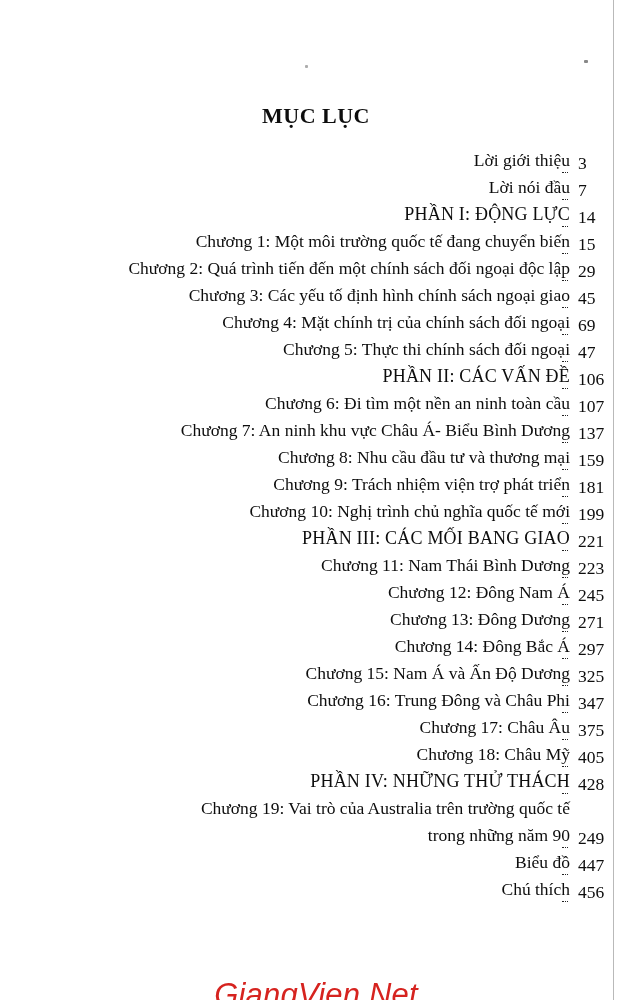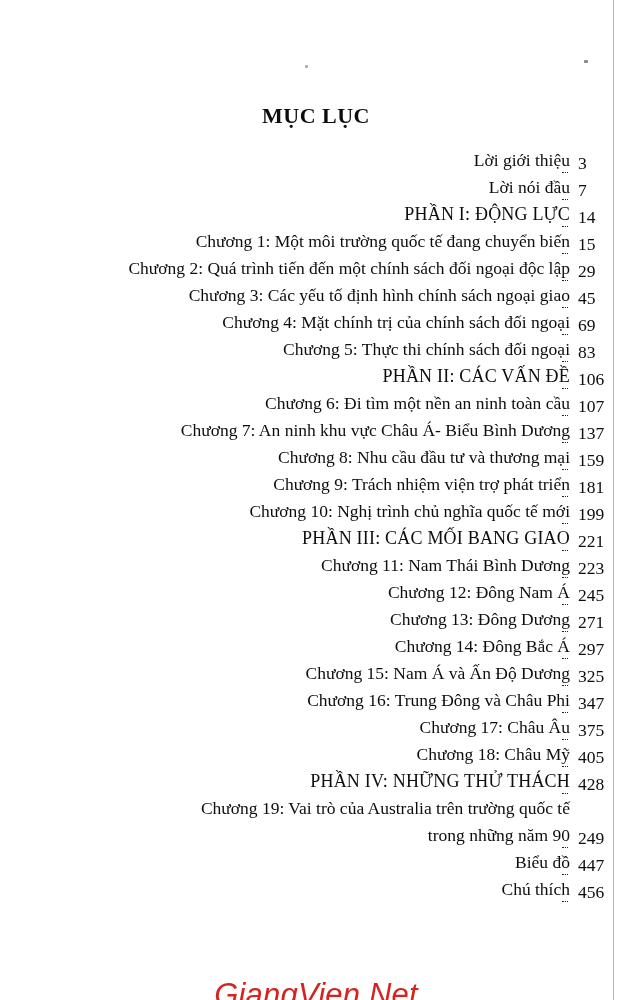--- a/index.html
+++ b/index.html
@@ -158,21 +158,21 @@
         <span class="pageno">45</span>
       </div>
       <div class="toc-row indent">
         <span class="label">Chương 4: Mặt chính trị của chính sách đối ngoại</span>
         <span class="dots"></span>
         <span class="pageno">69</span>
       </div>
       <div class="toc-row indent">
         <span class="label">Chương 5: Thực thi chính sách đối ngoại</span>
         <span class="dots"></span>
-        <span class="pageno">83</span>
+        <span class="pageno">47</span>
       </div>
       <div class="toc-row part">
         <span class="label">PHẦN II: CÁC VẤN ĐỀ</span>
         <span class="dots"></span>
         <span class="pageno">106</span>
       </div>
       <div class="toc-row indent">
         <span class="label">Chương 6: Đi tìm một nền an ninh toàn cầu</span>
         <span class="dots"></span>
         <span class="pageno">107</span>

